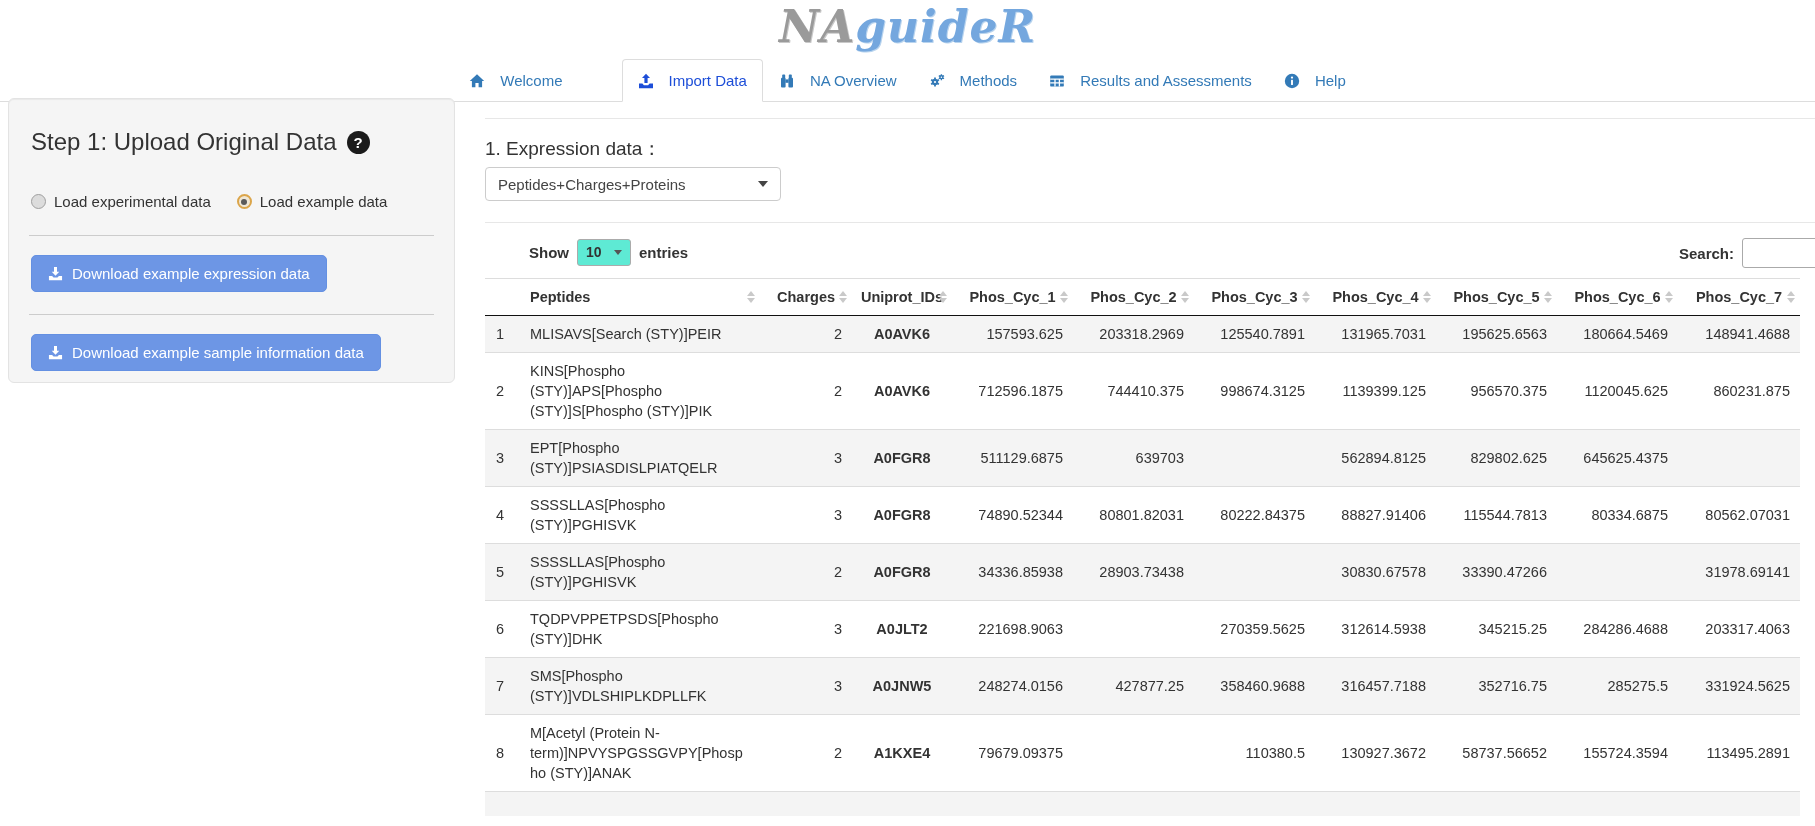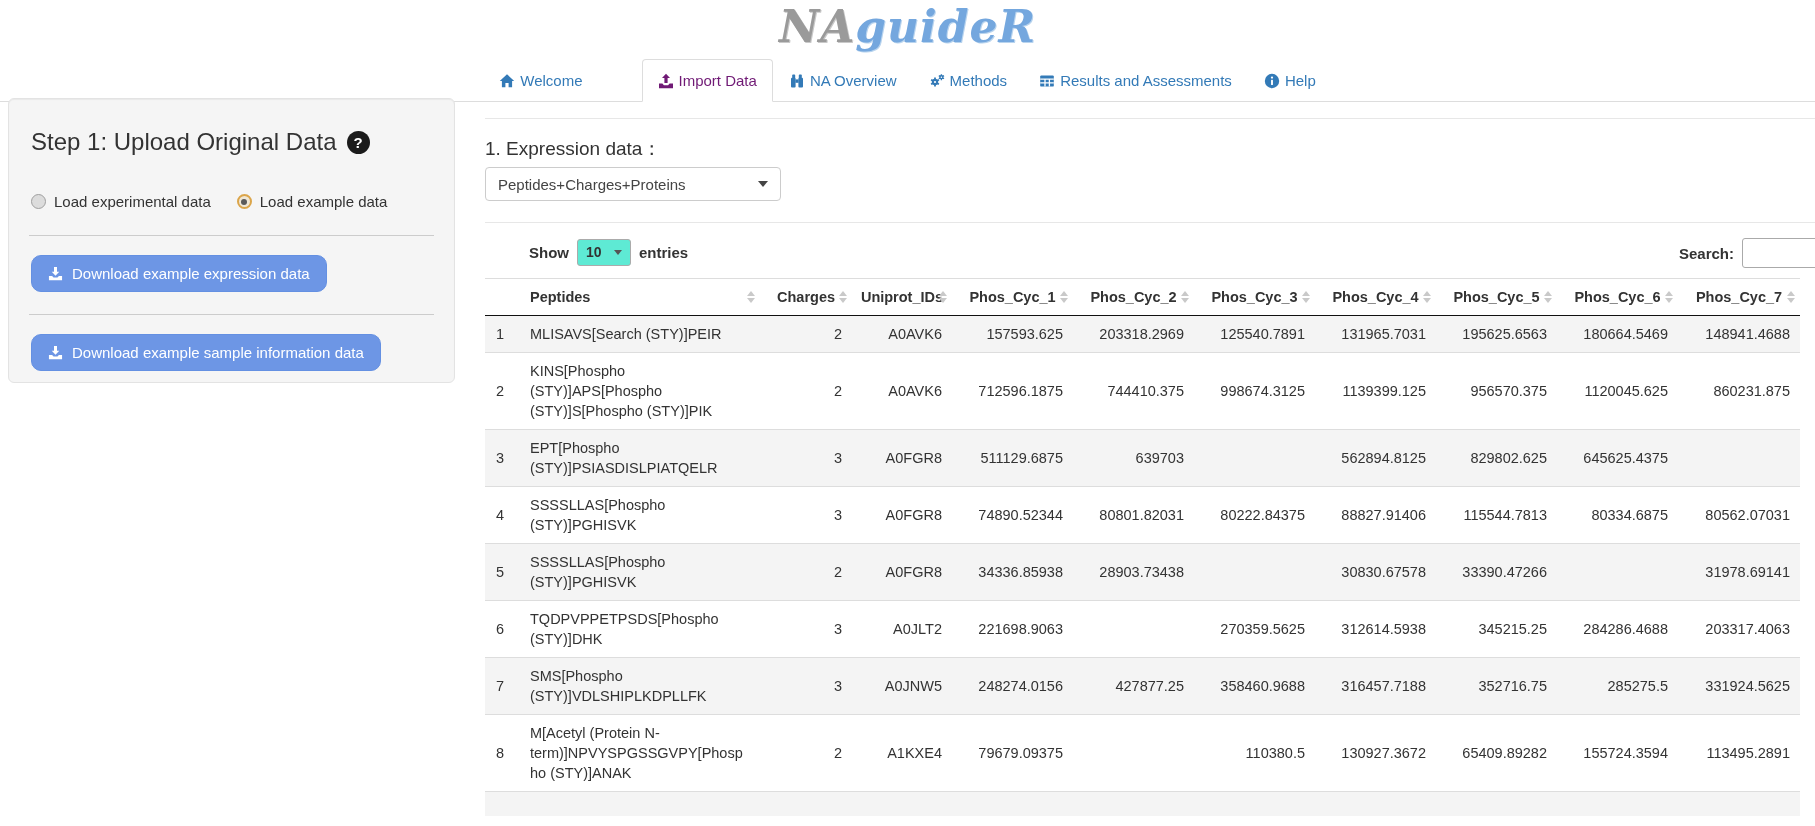--- a/index.html
+++ b/index.html
@@ -15,24 +15,24 @@
           font-family:"DejaVu Serif","Liberation Serif",serif; font-style:italic; font-weight:bold;
           font-size:44px; line-height:54px; letter-spacing:1px; }
   .logo .na { color:#9a9a9a; text-shadow:1px 1px 0 #c9c9c9; }
   .logo .guider { color:#74a7de; text-shadow:1px 1px 0 #b9d4ee; }
 
   
   .tabs { position:absolute; top:59px; left:0; right:0; height:43px; }
   .tabs .rule { position:absolute; bottom:0; left:0; right:0; border-bottom:1px solid #ddd; }
   .tabs ul { display:flex; justify-content:center; list-style:none; margin:0; padding:0; position:relative; }
   .tabs li { margin-bottom:-1px; }
-  .tabs a { display:flex; align-items:center; gap:5px; padding:10px 15px; font-size:15px; line-height:21px;
+  .tabs a { display:flex; align-items:center; gap:15px; padding:10px 15px; font-size:15px; line-height:21px;
             color:#337ab7; text-decoration:none; border:1px solid transparent; border-radius:4px 4px 0 0;
             cursor:pointer; position:relative; z-index:2; }
-  .tabs li.active a { background:#fff; border-color:#ddd; border-bottom-color:#fff; color:#701a75;margin-left:43px; }
+  .tabs li.active a { background:#fff; border-color:#ddd; border-bottom-color:#fff; color:#1d4ed8;margin-left:43px; }
   .icon { width:16px; height:16px; display:inline-block; flex:none; }
 
   
   .sidebar { position:absolute; left:8px; top:98px; width:447px; height:285px;
              background:#f5f5f5; border:1px solid #e3e3e3; border-radius:6px;
              padding:0 20px; box-shadow:inset 0 1px 1px rgba(0,0,0,.05); }
   .sidebar h3 { margin:29px 0 0 2px; font-size:24px; font-weight:normal; color:#333;
                 display:flex; align-items:center; gap:10px; }
   .qmark { width:23px; height:23px; background:#1b1b1b; color:#fff; border-radius:50%;
            font-size:15px; font-weight:bold; display:inline-flex; align-items:center; justify-content:center;
@@ -41,21 +41,21 @@
   .radio-item { display:flex; align-items:center; gap:8px; cursor:pointer; }
   .rb { width:15px; height:15px; border-radius:50%; flex:none; position:relative; }
   .rb.off { background:#dcdcdc; border:1px solid #9f9f9f; }
   .rb.on  { background:#efe7d6; border:2px solid #dba54a; }
   .rb.on::after { content:''; position:absolute; left:2.5px; top:2.5px; width:6px; height:6px;
                   background:#5a5a5a; border-radius:50%; }
   .sidebar hr { border:none; border-top:1px solid #ccc; margin:25px 0 0 0; }
   .sidebar hr.second { margin-top:22px; }
   .btn { display:inline-flex; align-items:center; gap:9px; margin:19px 0 0 2px;
          background:#6d96e5; border:1px solid #6490e2; color:#fff; font-size:15px;
-         border-radius:10px; height:37px; padding:0 16px; cursor:pointer;
+         border-radius:5px; height:37px; padding:0 16px; cursor:pointer;
          font-family:inherit; }
   .btn .icon { width:15px; height:15px; }
 
   
   .main { position:absolute; left:485px; top:98px; width:1330px; }
   .main hr { border:none; border-top:1px solid #e7e7e7; margin:20px 0 0 0; }
   .main hr.second { margin-top:21px; }
   .h-expr { margin:19px 0 0 0; font-size:19px; font-weight:normal; color:#333; line-height:22px; }
   .lbl { margin-top:14px; font-size:15px; font-weight:bold; color:#333; line-height:18px; }
   .sel { margin-top:7px; width:296px; height:34px; border:1px solid #ccc; border-radius:4px;
@@ -86,21 +86,21 @@
   .tri-up { width:0; height:0; border-left:4px solid transparent; border-right:4px solid transparent;
             border-bottom:5px solid #c9c9c9; }
   .tri-dn { width:0; height:0; border-left:4px solid transparent; border-right:4px solid transparent;
             border-top:5px solid #c9c9c9; }
   tbody td { border-bottom:1px solid #ddd; padding:8px 10px; font-size:14.5px; color:#333;
              line-height:20px; vertical-align:middle; overflow-wrap:break-word; }
   tbody tr.odd { background:#f4f4f4; }
   td.c-num { padding-left:11px; text-align:left; }
   td.c-pep { padding-left:9px; padding-right:14px; text-align:left; }
   td.c-charge { text-align:right; padding-right:10px; }
-  td.c-uni { text-align:right; padding-left:10px; }
+  td.c-uni { text-align:center; padding-left:10px;font-weight:bold; }
   td.c-val { text-align:right; padding-right:10px; }
   tr.partial td { border-bottom:none; height:24px; padding:0; }
 </style>
 </head>
 <body>
 
 <div class="logo">
   <span class="na">NA</span><span class="guider">guideR</span>
 </div>
 
@@ -388,21 +388,21 @@
           </tr>
           <tr>
             <td class="c-num">8</td>
             <td class="c-pep">M[Acetyl (Protein N-term)]NPVYSPGSSGVPY[Phospho (STY)]ANAK</td>
             <td class="c-charge">2</td>
             <td class="c-uni">A1KXE4</td>
             <td class="c-val">79679.09375</td>
             <td class="c-val"></td>
             <td class="c-val">110380.5</td>
             <td class="c-val">130927.3672</td>
-            <td class="c-val">65409.89282</td>
+            <td class="c-val">58737.56652</td>
             <td class="c-val">155724.3594</td>
             <td class="c-val">113495.2891</td>
           </tr>
           <tr class="odd partial">
             <td colspan="11"></td>
           </tr>
         </tbody>
     </table>
   </div>
 </div>

